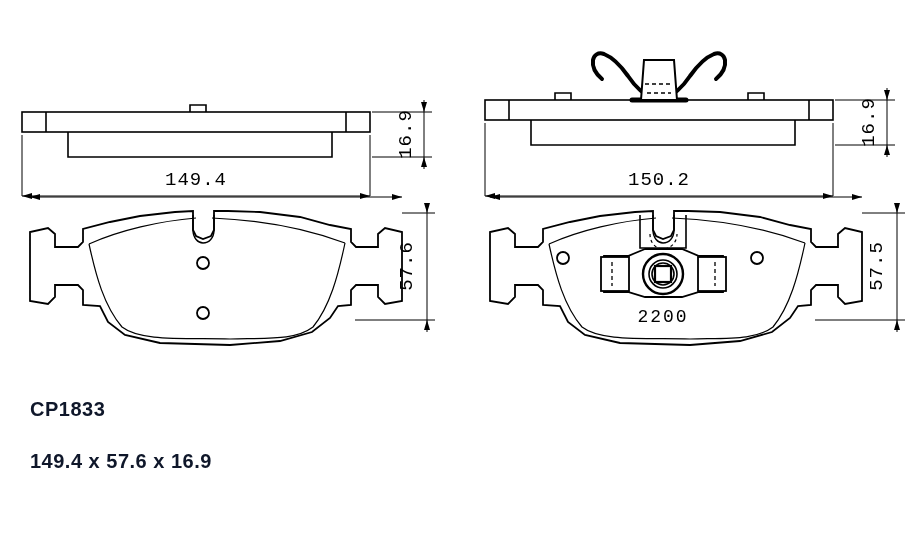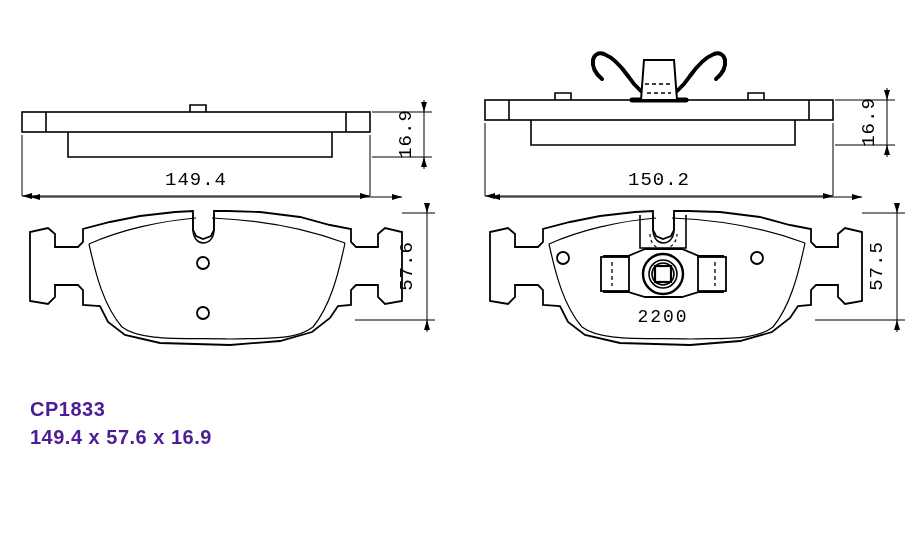--- a/index.html
+++ b/index.html
@@ -24,30 +24,31 @@
   }
   .label-block {
     position: absolute;
     left: 30px;
     top: 396px;
     width: 500px;
   }
   .label-line {
     font-family: "Liberation Sans", sans-serif;
     font-weight: bold;
-    color: #4c1d95;
+    color: #0f172a;
     letter-spacing: 0.5px;
   }
   .part-number {
     font-size: 20px;
     line-height: 26px;
   }
   .part-dims {
     font-size: 20px;
     line-height: 30px;
+    margin-top: 24px;
   }
   text {
     fill: #000000;
   }
   .dimtext {
     font-family: "Liberation Mono", monospace;
     font-size: 19px;
     letter-spacing: 1px;
   }
   .annot {

